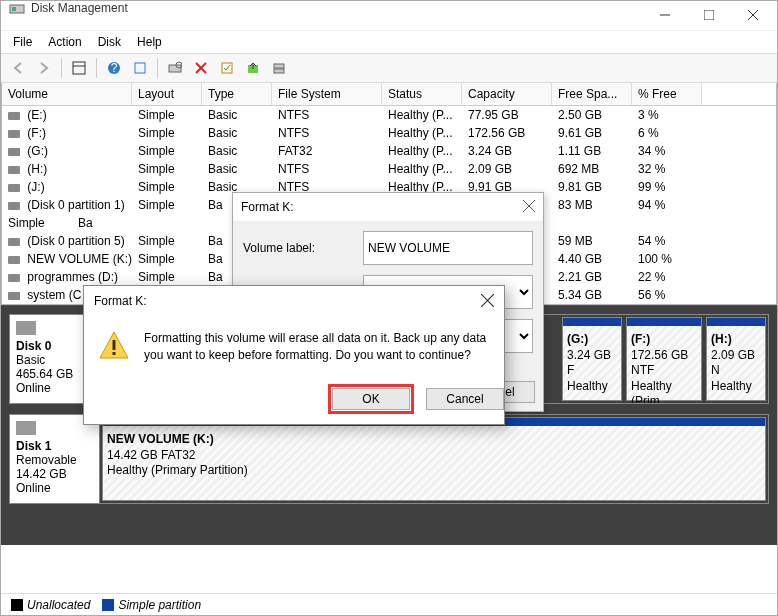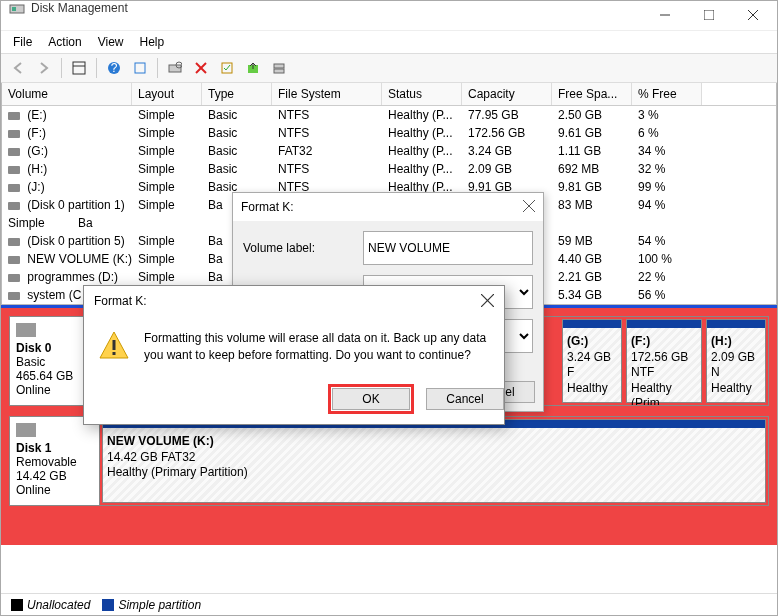--- a/index.html
+++ b/index.html
@@ -20,21 +20,21 @@
 .content { position: relative; height: calc(616px - 30px - 22px - 30px - 22px); }
 
 .grid { border: 1px solid #bbb; border-top: none; }
 .gridhead { display: flex; background: #fff; border-bottom: 1px solid #ccc; }
 .gridhead div { padding: 4px 6px; border-right: 1px solid #ddd; background: #f9f9f9; }
 .gridbody .row { display: flex; padding: 1px 0; }
 .gridbody .row div { padding: 1px 6px; overflow: hidden; white-space: nowrap; }
 .col-vol{width:130px}.col-lay{width:70px}.col-typ{width:70px}.col-fs{width:110px}.col-st{width:80px}.col-cap{width:90px}.col-fr{width:80px}.col-pf{width:70px}
 .diskico { display: inline-block; width: 12px; height: 8px; background: #888; border-radius: 1px; margin-right: 4px; vertical-align: middle; }
 
-.diskpanel { border-top: 3px solid #1d4ed8; padding: 8px; background: #ef4444; }
+.diskpanel { border-top: 1px solid #1d4ed8; padding: 8px; background: #404040; }
 .diskbox { display: flex; border: 1px solid #888; margin-bottom: 10px; height: 90px; }
 .diskbox .label { width: 90px; border-right: 1px solid #888; padding: 6px; background: #fff; }
 .diskbox .label .dico { width: 20px; height: 14px; background: #999; margin-bottom: 4px; }
 .diskbox .partrow { flex: 1; display: flex; overflow: hidden; }
 .part { border: 1px solid #888; margin: 2px; padding: 4px; min-width: 60px; position: relative; background: repeating-linear-gradient(135deg,#fafafa,#fafafa 3px,#f0f0f0 3px,#f0f0f0 6px); }
 .part .bar { position: absolute; top: 0; left: 0; right: 0; height: 8px; background: #1040a0; }
 .part .ptxt { margin-top: 10px; font-size: 11px; line-height: 1.3; }
 .part .ptxt b { font-weight: bold; }
 
 .legend { height: 22px; display: flex; align-items: center; gap: 12px; padding: 0 10px; border-top: 1px solid #ddd; background: #fff; position: absolute; bottom: 0; left: 0; right: 0; font-style: italic; }
@@ -85,21 +85,21 @@
       <svg width="10" height="10">
         <line x1="0" y1="0" x2="10" y2="10" stroke="#333"></line>
         <line x1="10" y1="0" x2="0" y2="10" stroke="#333"></line>
       </svg>
     </div>
 </div>
 
 <div class="menubar">
   <div class="menuitem">File</div>
   <div class="menuitem">Action</div>
-  <div class="menuitem">View</div>
+  <div class="menuitem">Disk</div>
   <div class="menuitem">Help</div>
 </div>
 
 <div class="toolbar">
   <div class="tbtn disabled">
       <svg width="14" height="14">
         <path d="M10 2 L4 7 L10 12" fill="none" stroke="#333" stroke-width="2"></path>
       </svg>
     </div>
   <div class="tbtn disabled">

